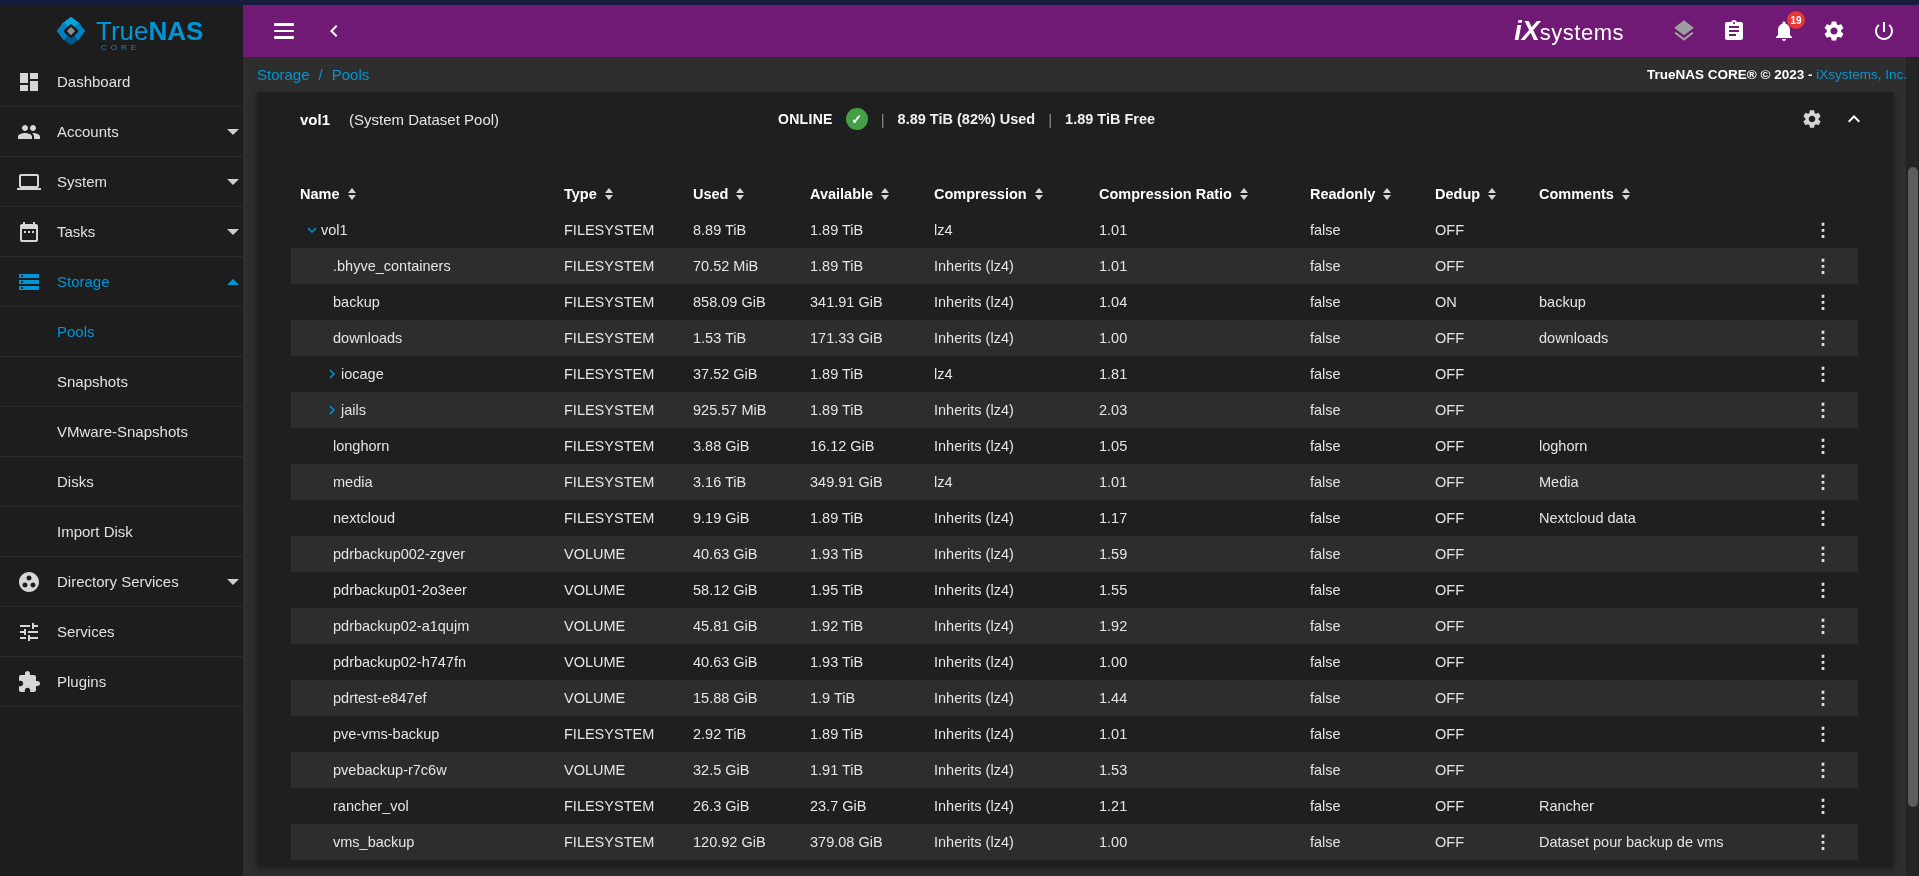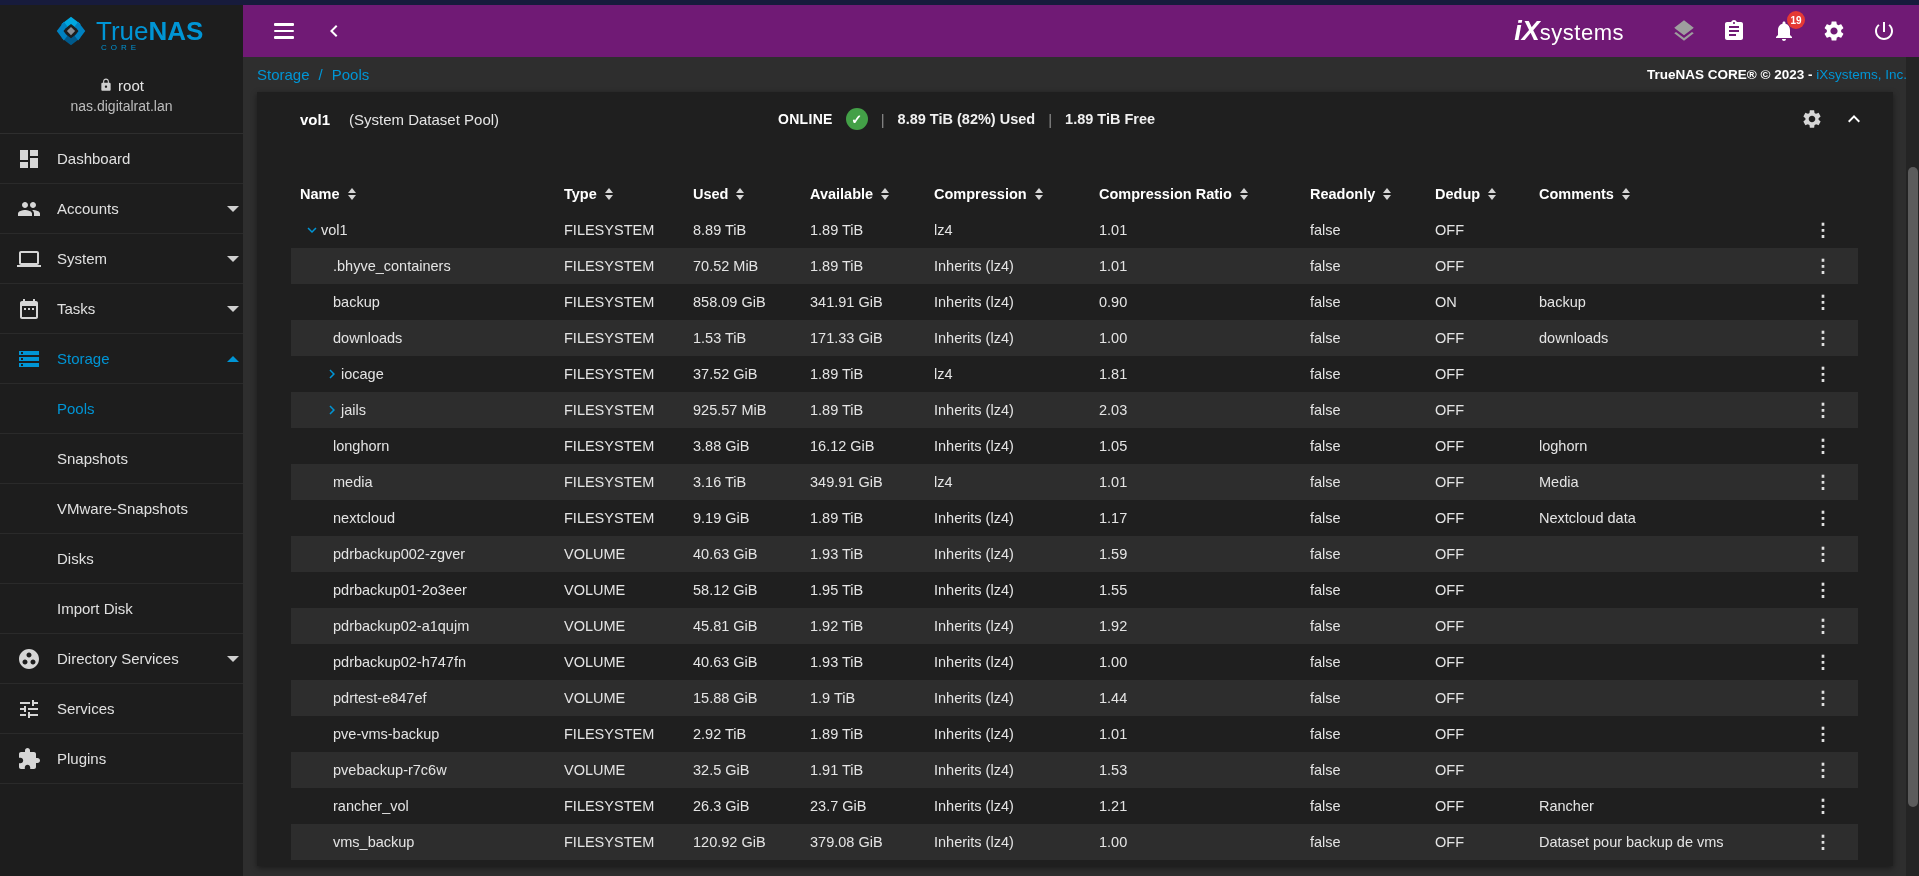--- a/index.html
+++ b/index.html
@@ -157,29 +157,20 @@
       <button class="icon-btn">
         <svg width="24" height="24" viewBox="0 0 24 24" fill="currentColor">
             <path d="M13 3h-2v10h2V3zm4.83 2.17l-1.42 1.42C17.99 7.86 19 9.81 19 12c0 3.87-3.13 7-7 7s-7-3.13-7-7c0-2.19 1.01-4.14 2.58-5.42L6.17 5.17C4.23 6.82 3 9.26 3 12c0 4.97 4.03 9 9 9s9-4.03 9-9c0-2.74-1.23-5.18-3.17-6.83z"></path>
           </svg>
       </button>
     </div>
   </header>
 
   <div class="app">
     <aside class="sidebar">
-      <div class="user-block">
-        <div class="user-line">
-          <svg width="14" height="14" viewBox="0 0 24 24" fill="currentColor">
-              <path d="M18 8h-1V6c0-2.76-2.24-5-5-5S7 3.24 7 6v2H6c-1.1 0-2 .9-2 2v10c0 1.1.9 2 2 2h12c1.1 0 2-.9 2-2V10c0-1.1-.9-2-2-2zm-6 9c-1.1 0-2-.9-2-2s.9-2 2-2 2 .9 2 2-.9 2-2 2zm3.1-9H8.9V6c0-1.71 1.39-3.1 3.1-3.1 1.71 0 3.1 1.39 3.1 3.1v2z"></path>
-            </svg>
-          <span>root</span>
-        </div>
-        <div class="hostname">nas.digitalrat.lan</div>
-      </div>
       <nav>
           <div class="menu-item">
     <span class="mi">
               <svg width="24" height="24" viewBox="0 0 24 24" fill="currentColor">
                 <path d="M3 13h8V3H3v10zm0 8h8v-6H3v6zm10 0h8V11h-8v10zm0-18v6h8V3h-8z"></path>
               </svg>
             </span>
     <span class="lbl">Dashboard</span>
 
   </div>
@@ -421,21 +412,21 @@
   </div>
             <div class="tgrid trow depth1">
     <div class="name-cell">
       <span class="tree-spacer"></span>
       <span class="row-name">backup</span>
     </div>
     <div>FILESYSTEM</div>
     <div>858.09 GiB</div>
     <div>341.91 GiB</div>
     <div>Inherits (lz4)</div>
-    <div>0.90</div>
+    <div>1.04</div>
     <div>false</div>
     <div>ON</div>
     <div>backup</div>
     <div class="kebab-cell">
                 <button class="kebab"><span>⋮</span></button>
               </div>
   </div>
             <div class="tgrid trow striped depth1">
     <div class="name-cell">
       <span class="tree-spacer"></span>

